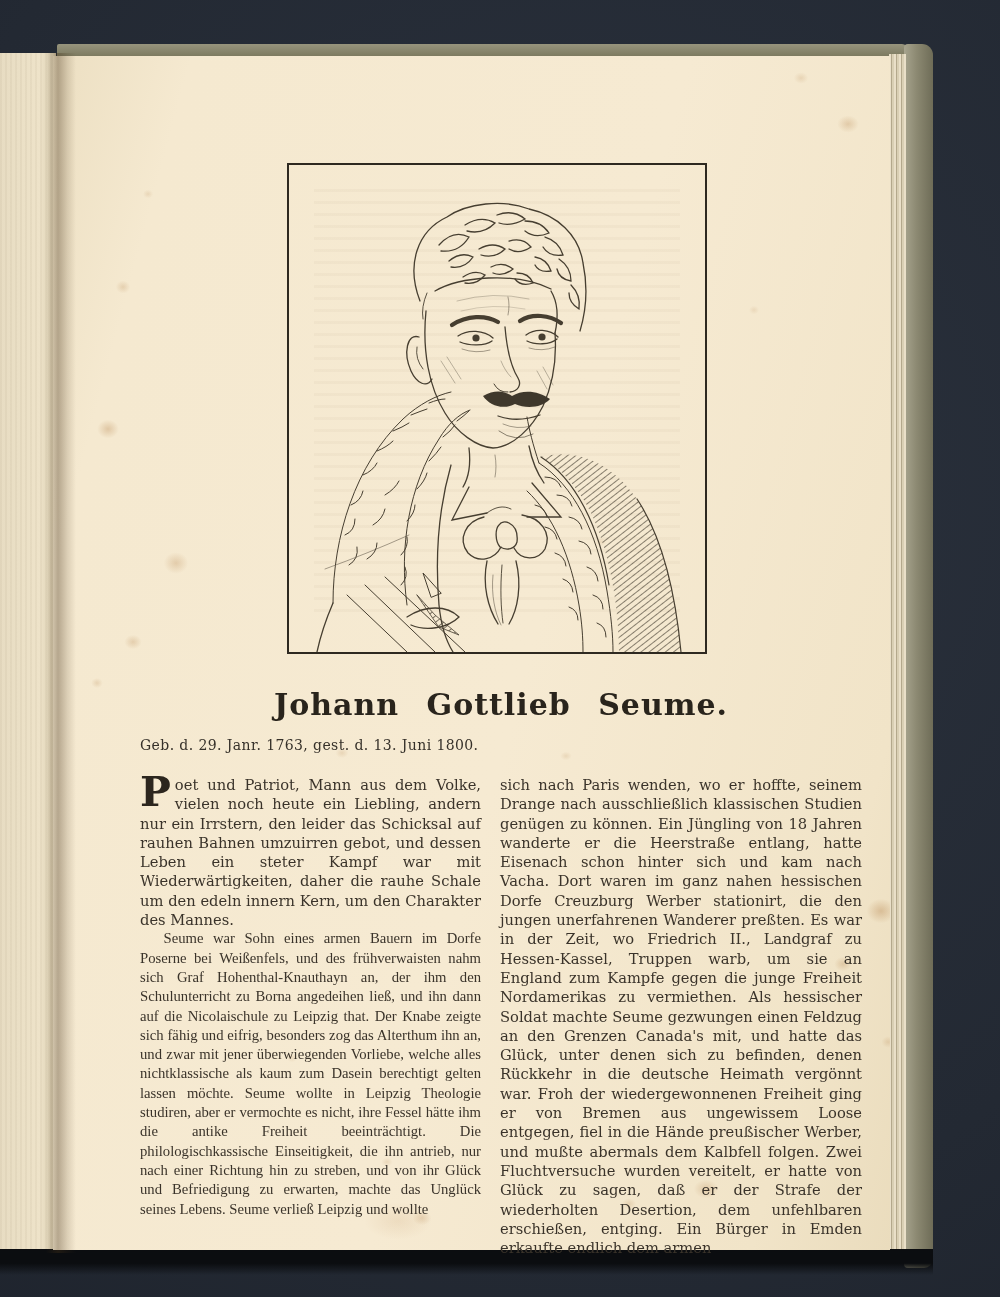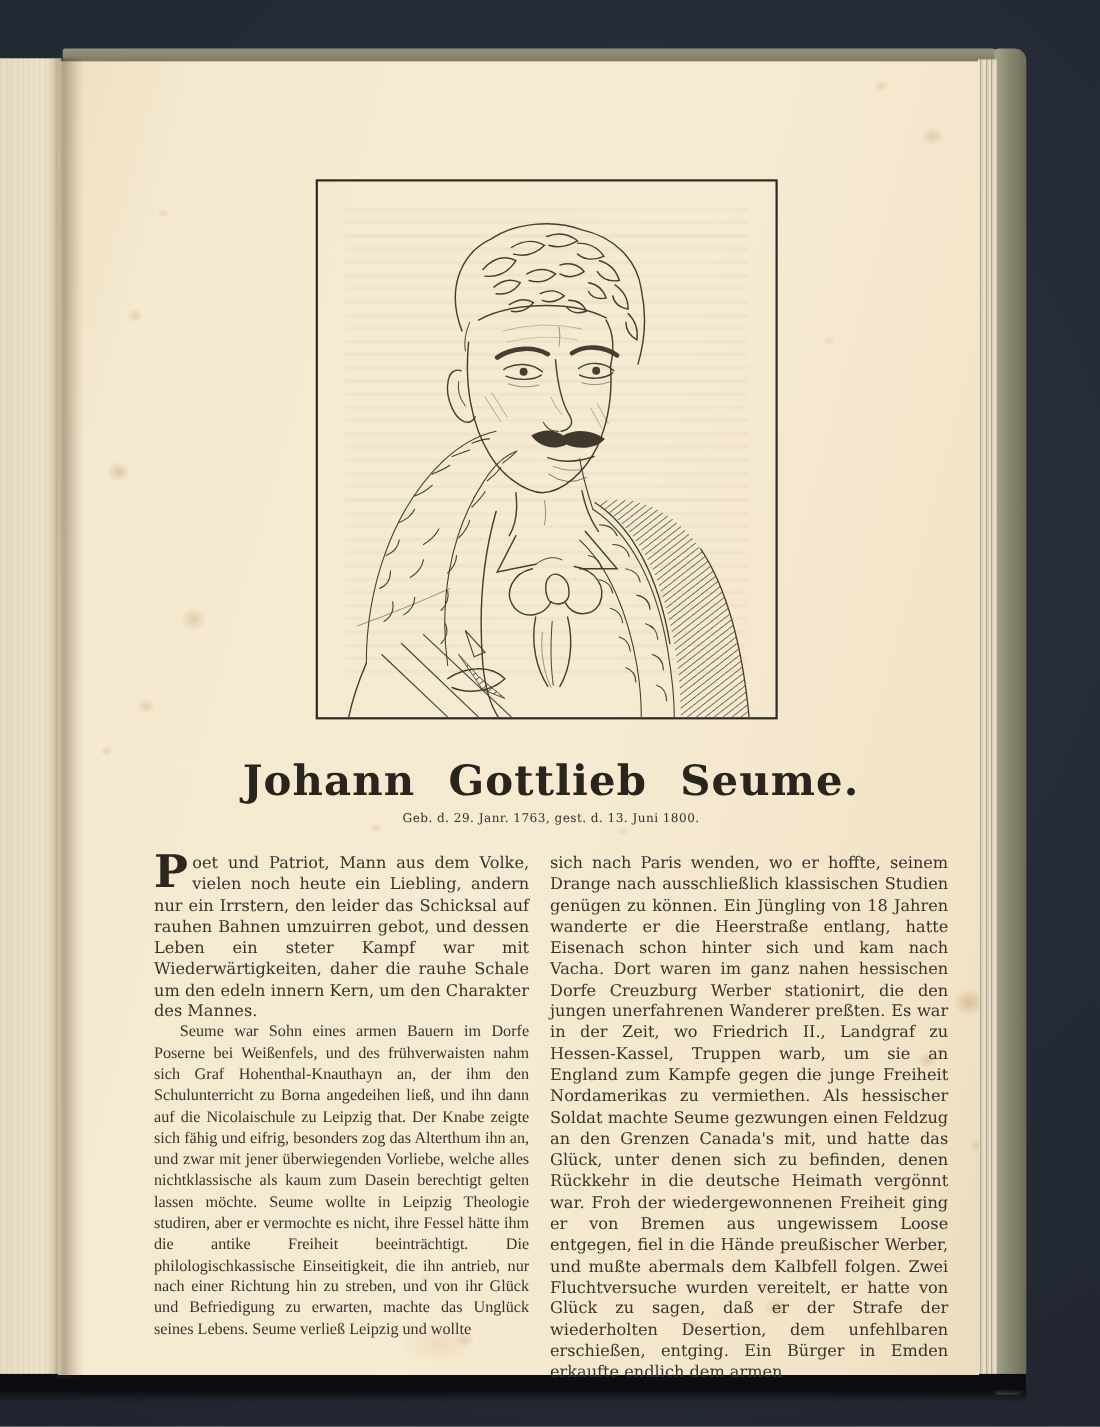--- a/index.html
+++ b/index.html
@@ -62,23 +62,23 @@
   .gutter-shadow{position:absolute;left:46px;top:53px;width:30px;height:1200px;pointer-events:none;
     background:linear-gradient(90deg,rgba(70,50,25,0) 0%,rgba(70,50,25,.36) 40%,rgba(70,50,25,.14) 72%,rgba(70,50,25,0) 100%);}
   
   .portrait{position:absolute;left:234px;top:107px;width:416px;height:487px;
     border:2.5px solid #2e2920;box-sizing:content-box;}
   .ghost-lines{position:absolute;left:6%;top:5%;width:88%;height:88%;opacity:.5;
     background:repeating-linear-gradient(180deg,rgba(130,104,70,.09) 0 3px,rgba(130,104,70,0) 3px 12px);}
   .portrait svg{position:absolute;left:0;top:0;width:416px;height:487px;}
   
   .title{position:absolute;left:87px;top:631px;width:722px;text-align:center;
-    font-size:38px;font-weight:bold;color:#29241c;letter-spacing:1px;word-spacing:16px;}
-  .dates{position:absolute;left:87px;top:681px;width:722px;text-align:center;
-    font-size:11px;color:#36312a;letter-spacing:.4px;}
+    font-size:30px;font-weight:bold;color:#29241c;letter-spacing:1px;word-spacing:16px;}
+  .dates{position:absolute;left:87px;top:681px;width:722px;text-align:left;
+    font-size:14px;color:#36312a;letter-spacing:.4px;}
   .col{position:absolute;top:719px;font-size:14.7px;line-height:19.3px;
     text-align:justify;color:#3a332a;}
   .col-left{left:87px;width:341px;}
   .col-right{left:447px;width:362px;}
   .col p{margin:0;}
   .col p.indent{text-indent:1.6em;font-family:Liberation Serif, serif;}
   .dropcap{float:left;font-size:41px;line-height:33px;font-weight:bold;
     margin:1px 4px 0 0;color:#2c261e;}
 </style>
 </head>

